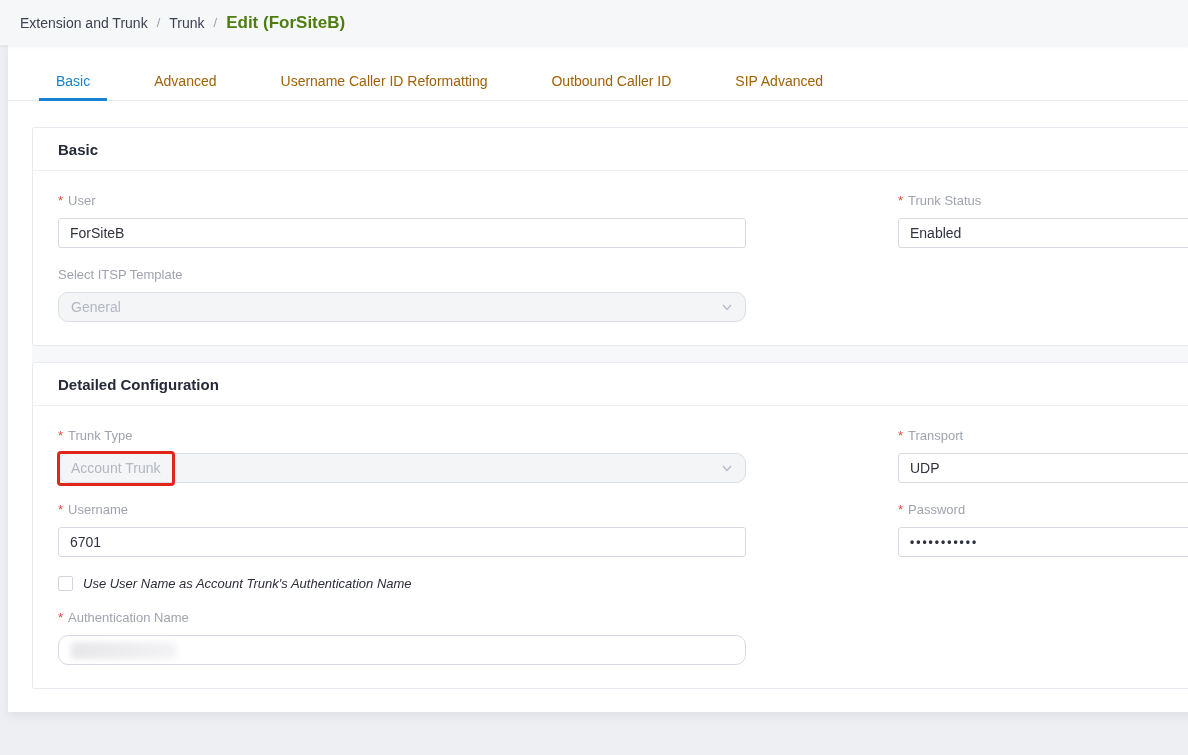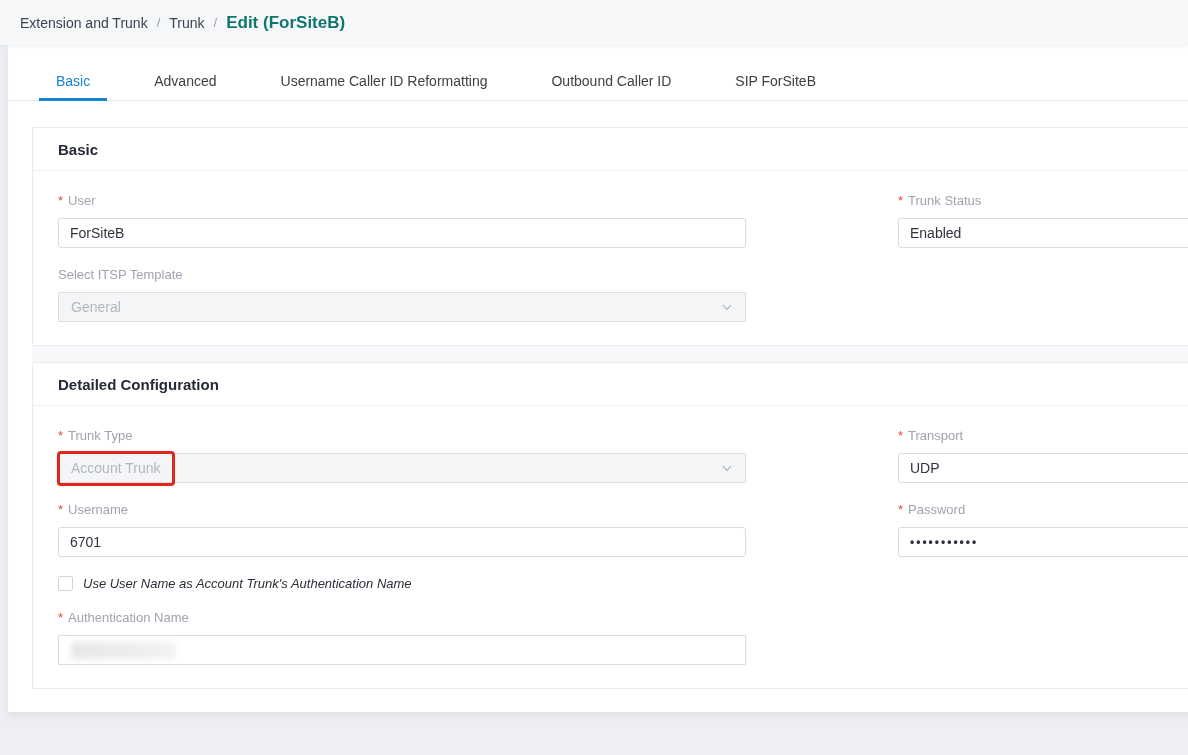--- a/index.html
+++ b/index.html
@@ -5,31 +5,31 @@
   * { margin:0; padding:0; box-sizing:border-box; }
   html,body { width:1188px; height:755px; overflow:hidden;
     font-family:"Liberation Sans", sans-serif; background:#edeff3; }
 
   
   .crumb-bar { height:45px; width:1188px; background:#f6f7f9;
     display:flex; align-items:center; padding-left:20px;
     box-shadow:0 2px 3px rgba(40,50,80,0.06); position:relative; z-index:3; }
   .crumb-link { font-size:14px; color:#3d4152; }
   .crumb-sep { font-size:13px; color:#9b9eab; padding:0 9px; }
-  .crumb-current { font-size:17px; font-weight:bold; color:#0f766e; }
+  .crumb-current { font-size:17px; font-weight:bold; color:#4d7c0f; }
 
   
   .panel { position:absolute; left:8px; top:45px; width:1610px; height:667px;
     background:#ffffff; box-shadow:0 4px 8px rgba(60,70,90,0.08); }
 
   
   .tabbar { padding:18px 0 0 31px; border-bottom:1px solid #e7e9ee;
     display:flex; align-items:flex-end; }
   .tab { height:38px; padding:0 17px; margin-right:30px; font-size:14px;
-    color:#404040; display:flex; align-items:center; cursor:pointer;
+    color:#a16207; display:flex; align-items:center; cursor:pointer;
     border-bottom:3px solid transparent; margin-bottom:-1px; white-space:nowrap; }
   .tab.active { color:#1583d2; border-bottom-color:#1583d2; }
 
   
   .content { padding:26px 0 0 24px; }
   .card { width:1578px; background:#fff; border:1px solid #e8eaef;
     border-radius:2px; }
   .card-header { height:43px; display:flex; align-items:center;
     padding-left:25px; border-bottom:1px solid #eef0f3; }
   .card-title { font-size:15px; font-weight:bold; color:#262a38; }
@@ -42,21 +42,21 @@
   .row-after-cb { margin-top:25px; }
 
   .field-label { font-size:13px; color:#a0a3af; display:flex; align-items:center; }
   .req { color:#e3463c; margin-right:5px; font-size:13px; }
 
   .input-box { margin-top:10px; height:30px; width:100%;
     border:1px solid #d8dae3; border-radius:3px; background:#fff;
     font-size:14px; color:#30333f; padding:12px 11px; outline:none;
     font-family:"Liberation Sans", sans-serif; }
   .select-box { margin-top:10px; height:30px; width:100%;
-    border:1px solid #dcdee6; border-radius:1px; background:#f4f5f7;
+    border:1px solid #dcdee6; border-radius:10px; background:#f4f5f7;
     display:flex; align-items:center; justify-content:space-between;
     padding:0 12px; position:relative; }
   .select-value { font-size:14px; color:#b4b6c1; }
   .chev { width:12px; height:12px; flex:0 0 auto; }
 
   .pw-input { letter-spacing:2px; font-size:12px; font-weight:bold; }
 
   
   .annotate-red { position:absolute; left:-2px; top:-3px; width:118px; height:35px;
     border:3px solid #e1251b; border-radius:4px; pointer-events:none; z-index:2; }
@@ -83,21 +83,21 @@
   <span class="crumb-current">Edit (ForSiteB)</span>
 </div>
 
 <div class="panel">
 
   <div class="tabbar">
     <div class="tab active">Basic</div>
     <div class="tab">Advanced</div>
     <div class="tab">Username Caller ID Reformatting</div>
     <div class="tab">Outbound Caller ID</div>
-    <div class="tab">SIP ForSiteB</div>
+    <div class="tab">SIP Advanced</div>
   </div>
 
   <div class="content">
 
     <div class="card">
       <div class="card-header">
         <span class="card-title">Basic</span>
       </div>
       <div class="card-body">
         <div class="grid-row">

